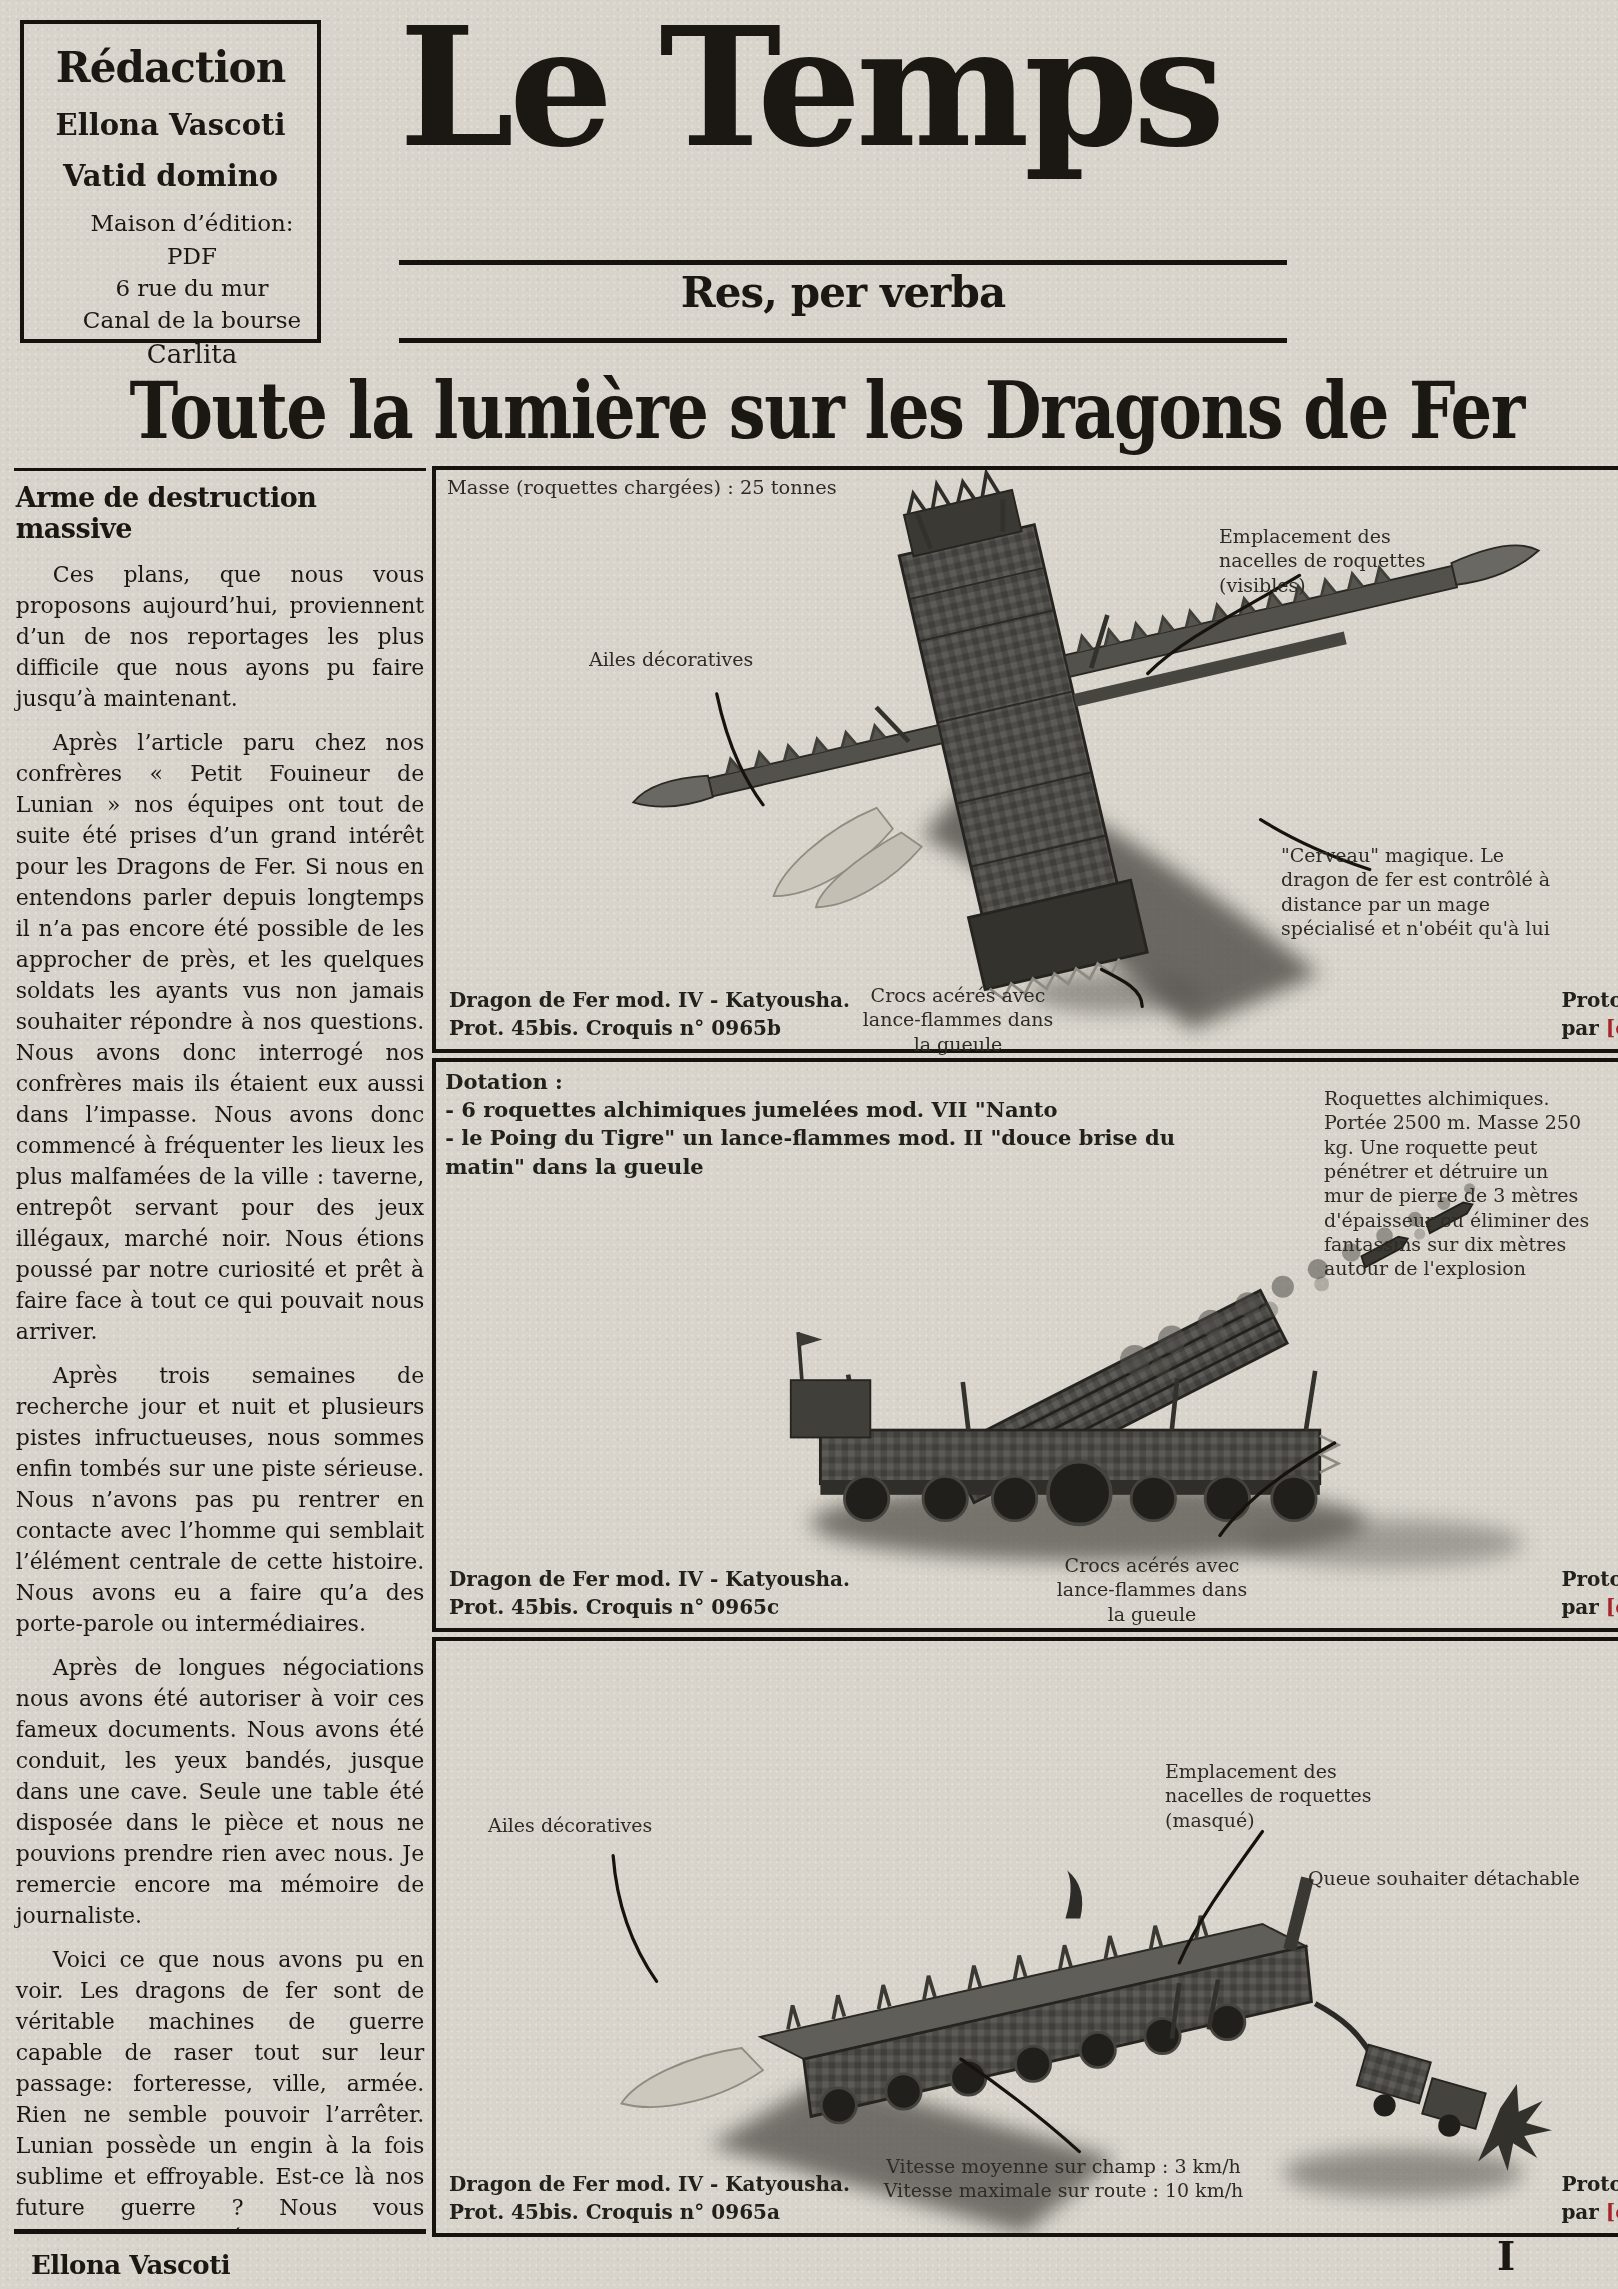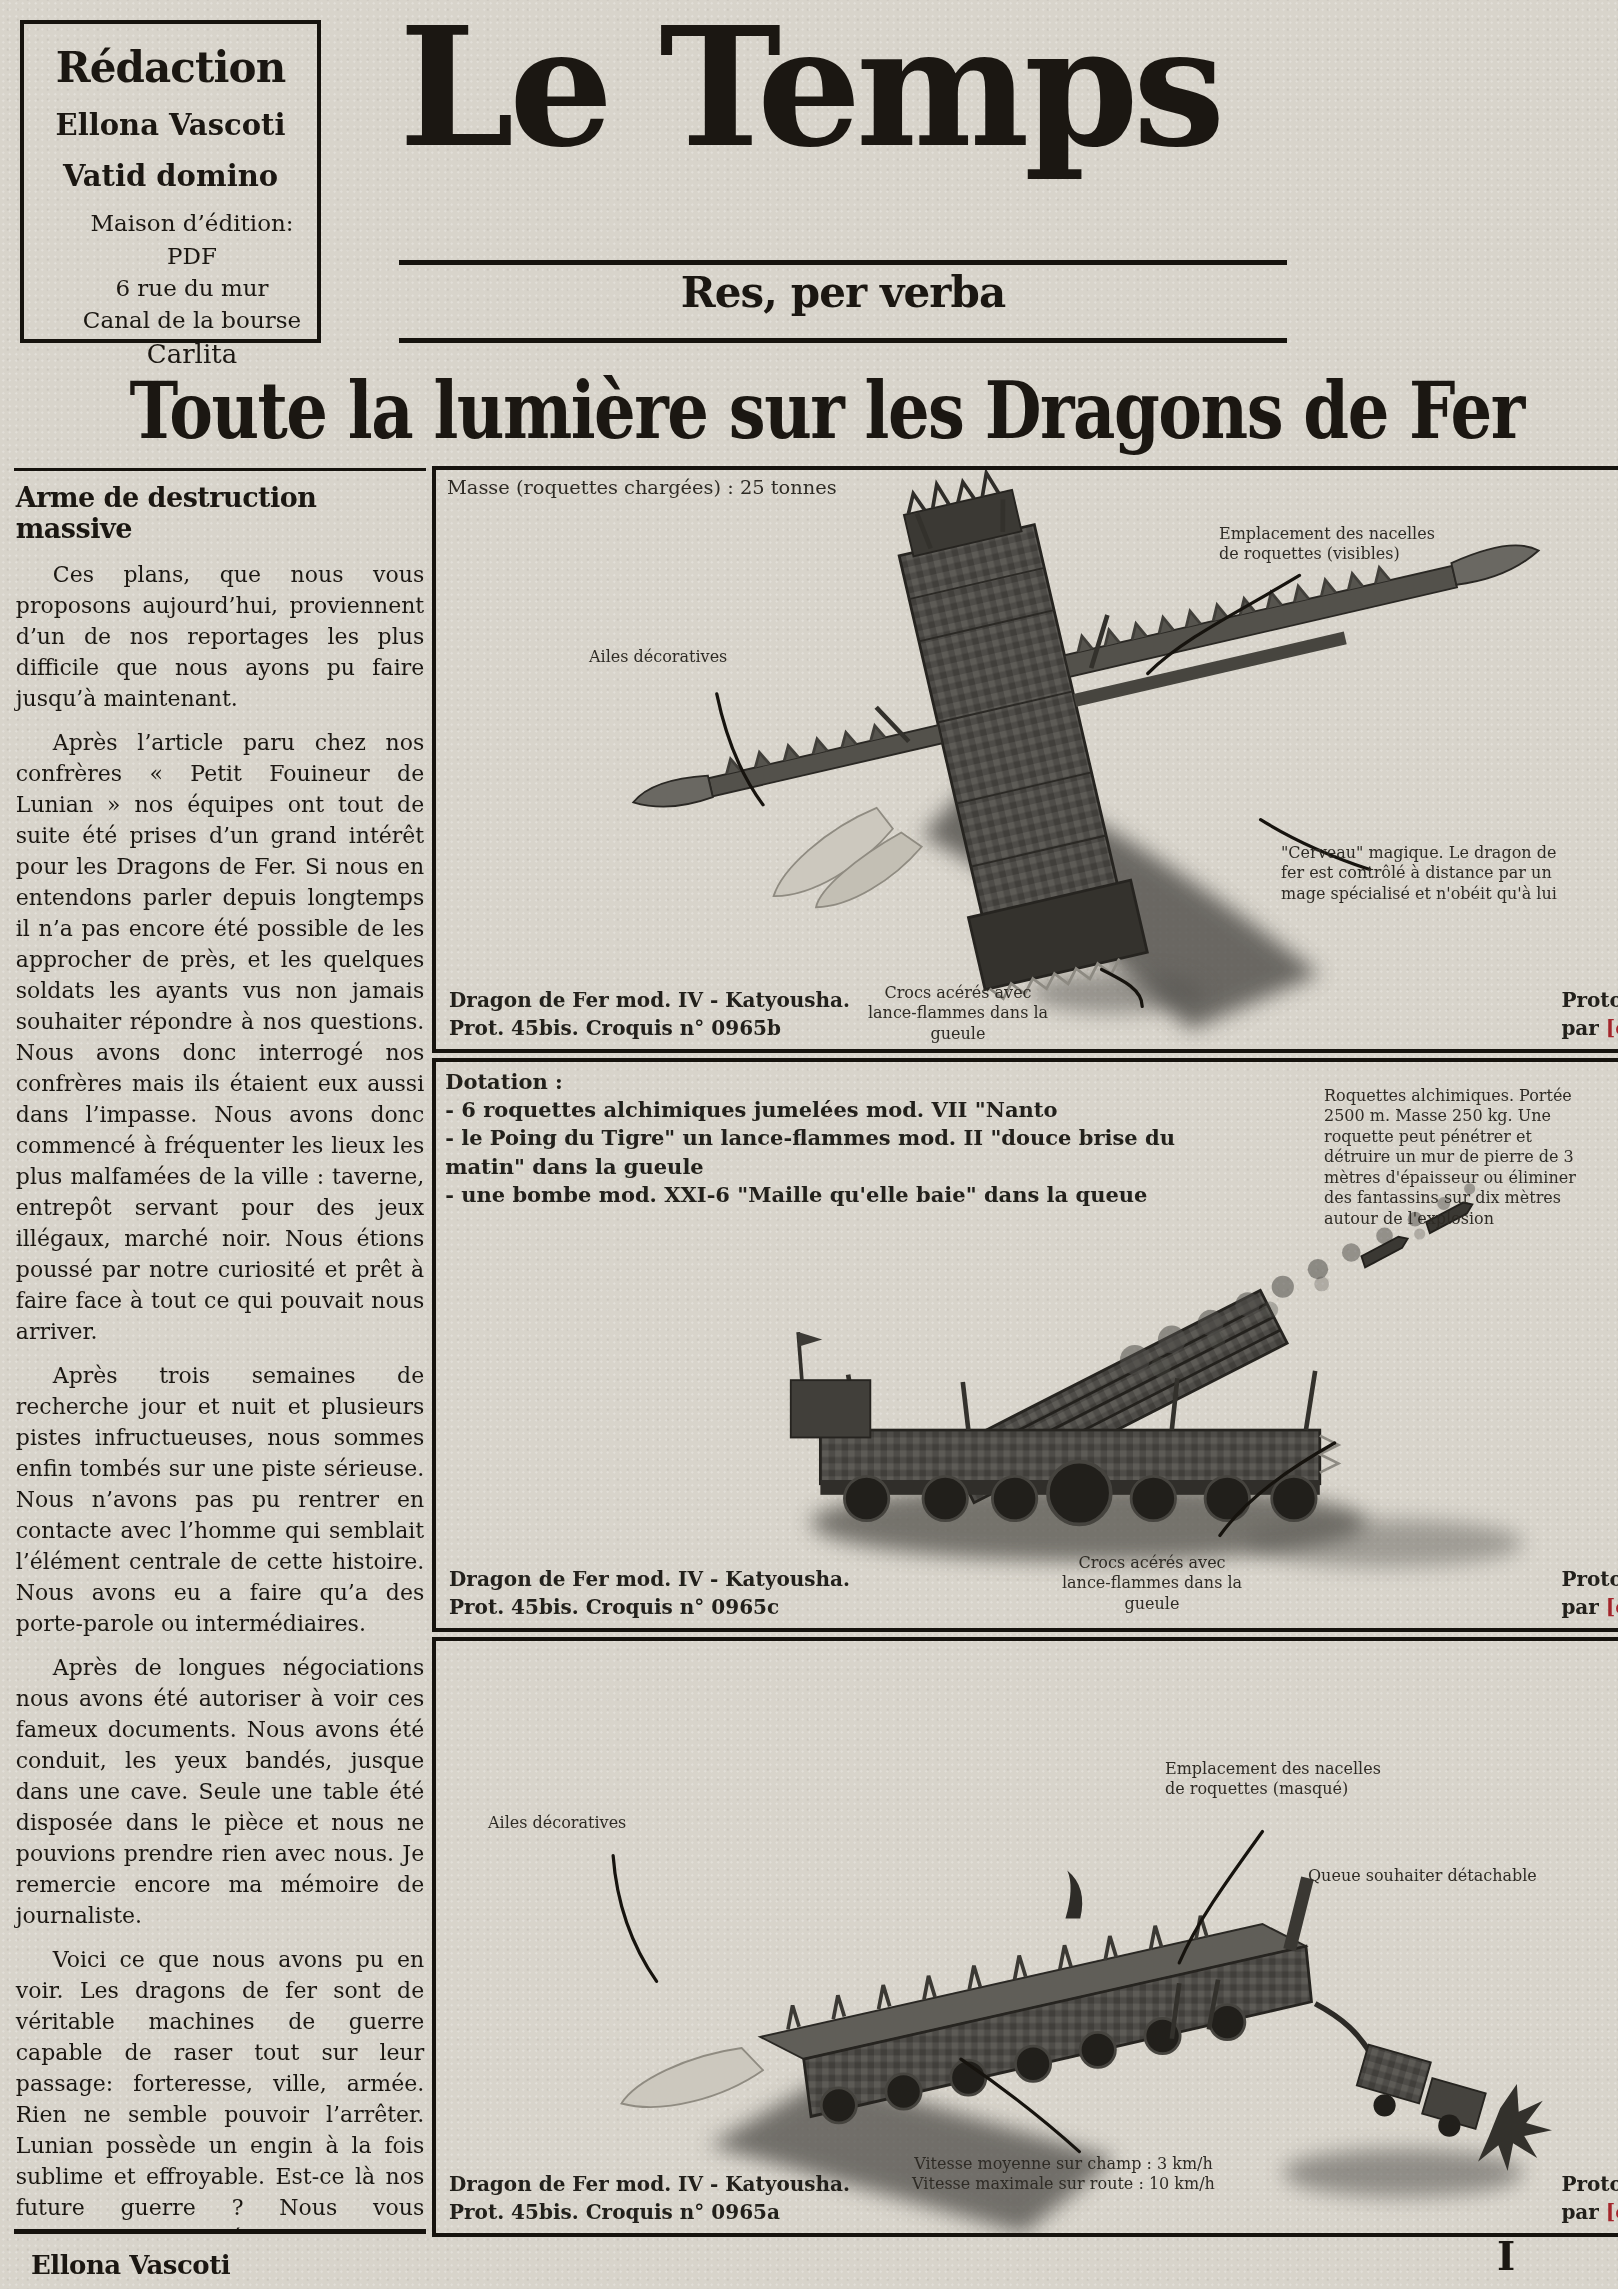--- a/index.html
+++ b/index.html
@@ -36,21 +36,21 @@
   
   .article{position:absolute;left:14px;top:468px;width:412px;height:1766px;
     border-top:3.7px solid #16130e;border-bottom:5.5px solid #16130e;box-sizing:border-box;
     padding:5.5px 1.8px 0 1.8px;overflow:hidden;}
   .article h2{font-size:27px;font-weight:bold;text-align:left;margin:5.5px 0 14.8px 0;letter-spacing:-0.5px;}
   .article p{font-size:22px;line-height:31px;text-align:justify;text-indent:37px;margin:0 0 13px 0;}
   
   .panel{position:absolute;left:432px;width:1352px;border:4.6px solid #16130e;box-sizing:border-box;}
   .p1{top:466px;height:587px;} .p2{top:1058px;height:574px;} .p3{top:1637px;height:600px;padding-left:20px;}
   .art{position:absolute;inset:0;width:100%;height:100%;}
-  .ann{position:absolute;font-size:16px;line-height:1.28;color:#2e2b25;}
+  .ann{position:absolute;font-size:19px;line-height:1.28;color:#2e2b25;}
   .center{text-align:center;}
   .toplabel{position:absolute;left:11px;top:5.5px;font-size:19.4px;color:#2e2b25;}
   .dotation{position:absolute;left:9.2px;top:5.5px;font-size:21px;font-weight:bold;line-height:1.35;width:757px;color:#22201b;}
   .caption{position:absolute;left:13px;bottom:7.4px;font-weight:bold;font-size:20px;line-height:1.4;color:#22201b;}
   .credit{position:absolute;right:18.5px;bottom:7.4px;font-weight:bold;font-size:20px;line-height:1.4;color:#22201b;}
   .red{color:#a3242a;}
   svg .call{fill:none;stroke:#16130e;stroke-width:3.5;stroke-linecap:round;}
   .footer-author{position:absolute;left:31px;top:2250px;font-size:26px;font-weight:bold;letter-spacing:-0.5px;}
   .page-num{position:absolute;left:1497px;top:2233px;font-size:39px;font-weight:bold;}
 </style>
@@ -190,21 +190,20 @@
       <g fill="#3a3833" stroke="#22201c" stroke-width="2">
         <path d="M905,210 l40,-21 10,2 -6,10 -40,21 Z"></path>
         <path d="M975,173 l40,-21 10,2 -6,10 -40,21 Z"></path>
       </g>
       <path class="call" d="M752,512 C782,470 830,438 876,412"></path>
     </svg>
     <div class="dotation">
       <div>Dotation :</div>
       <div>- 6 roquettes alchimiques jumelées mod. VII "Nanto</div>
       <div>- le Poing du Tigre" un lance-flammes mod. II "douce brise du matin" dans la gueule</div>
-      <div>- une bombe mod. XXI-6 "Maille qu'elle baie" dans la queue</div>
     </div>
     <div class="ann" style="left:888px;top:24px;width:269px;">Roquettes alchimiques. Portée 2500 m. Masse 250 kg. Une roquette peut pénétrer et détruire un mur de pierre de 3 mètres d'épaisseur ou éliminer des fantassins sur dix mètres autour de l'explosion</div>
     <div class="ann center" style="left:617px;top:491px;width:198px;">Crocs acérés avec lance-flammes dans la gueule</div>
     <div class="caption">
       <div>Dragon de Fer mod. IV - Katyousha.</div>
       <div>Prot. 45bis. Croquis n° 0965c</div>
     </div>
     <div class="credit">
       <div>Prototype dessiné</div>
       <div><span>par</span> <span class="red">[confidentiel]</span></div>

